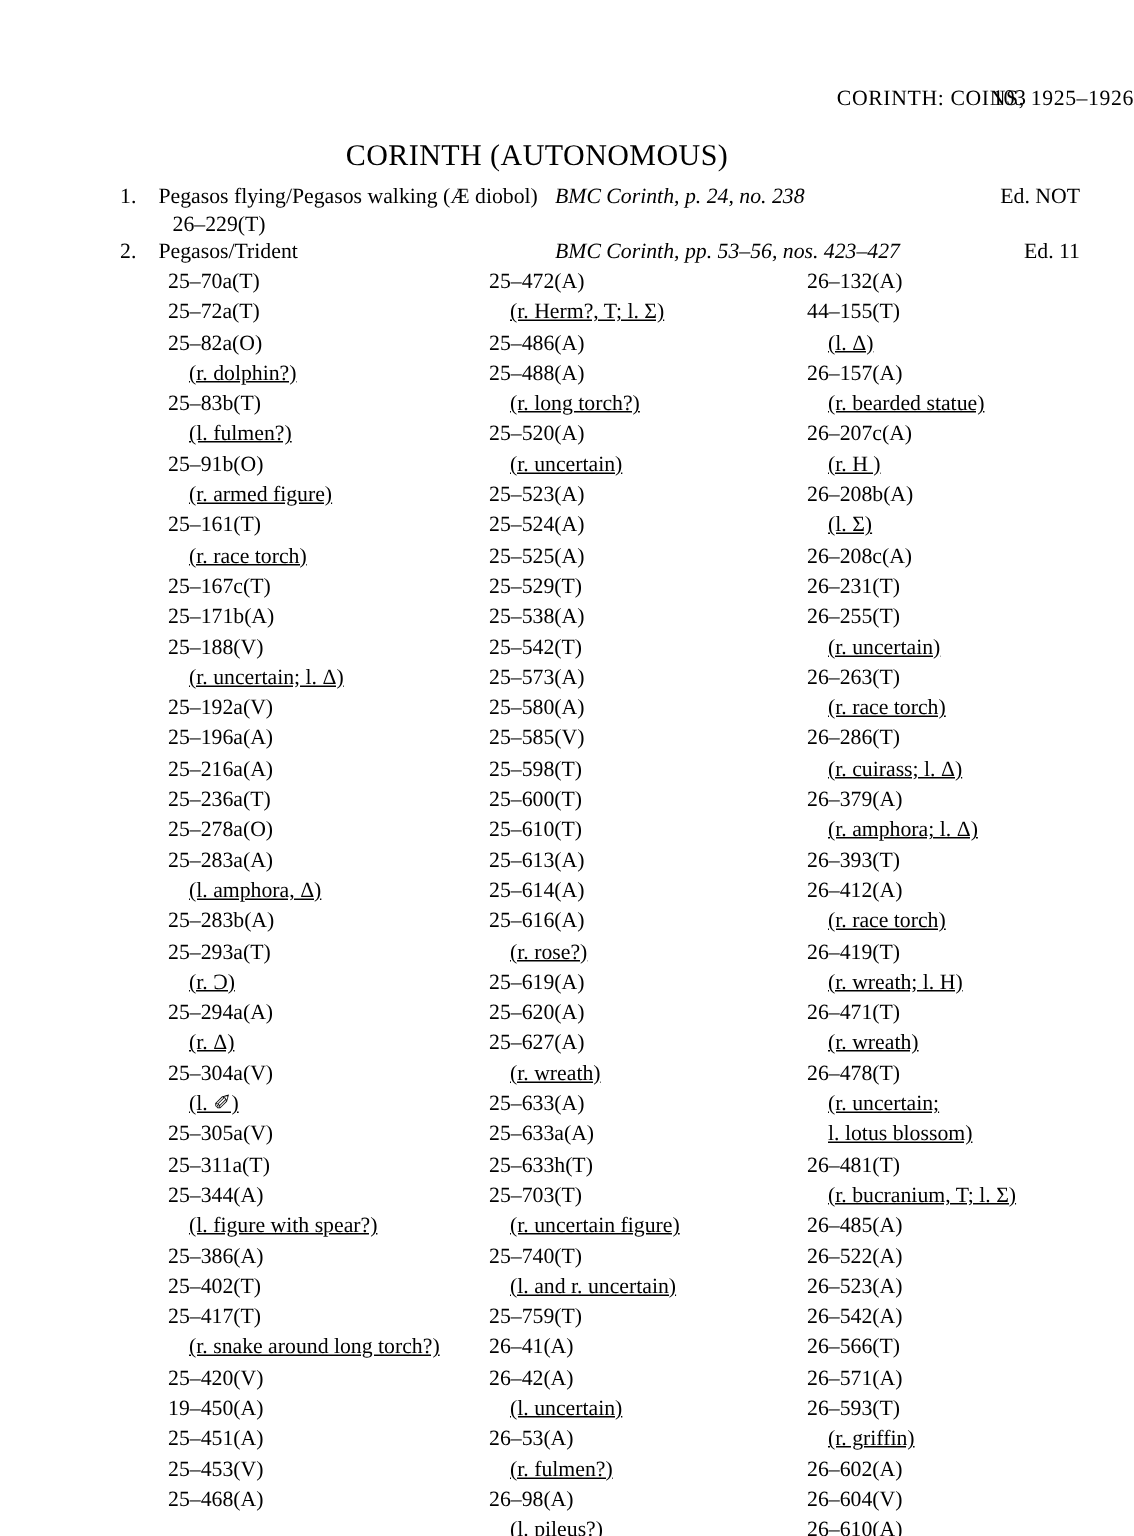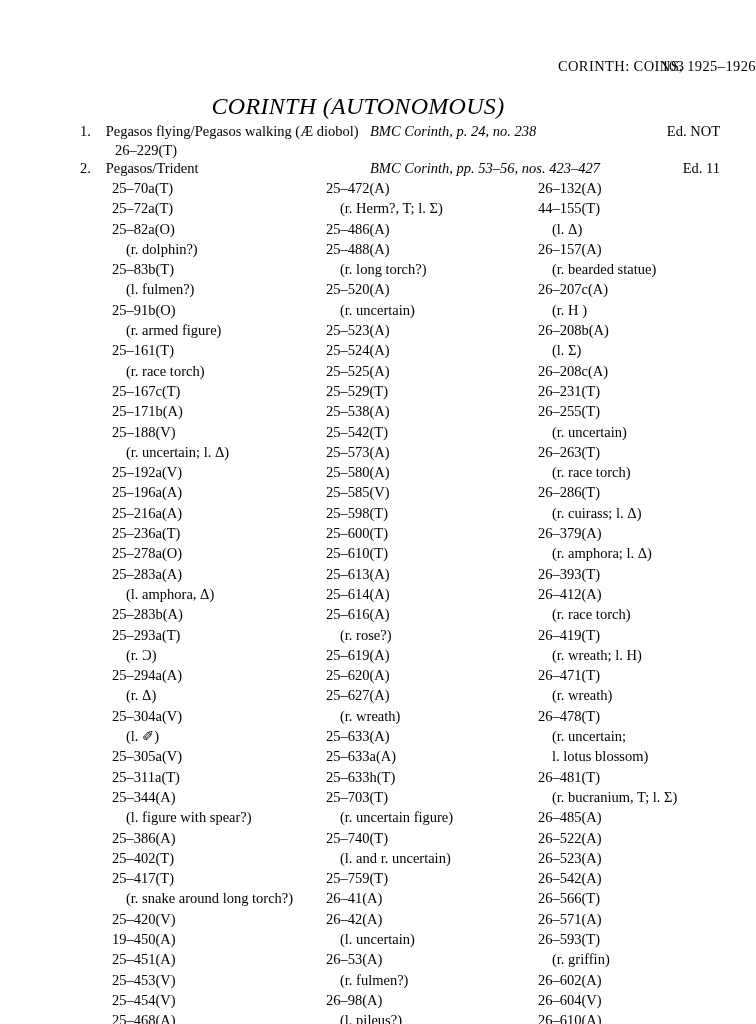--- a/index.html
+++ b/index.html
@@ -37,23 +37,22 @@
     right: 72px;
     font-size: 15px;
     text-align: right;
   }
   .doc-title {
     position: absolute;
     top: 93px;
     left: 0;
     width: 716px;
     text-align: center;
-    font-size: 24px;
+    font-size: 20px;
     letter-spacing: 0.3px;
-    font-style: italic;
   }
   .entry {
     position: absolute;
     font-size: 14.5px;
     line-height: 1.0;
   }
   .entry-1 {
     top: 124px;
     left: 80px;
     width: 640px;
@@ -114,20 +113,21 @@
     margin: 0;
     padding: 0;
   }
   .col li {
     height: 20.3px;
     line-height: 20.3px;
     white-space: nowrap;
   }
   .col li.indent {
     padding-left: 14px;
+    text-decoration: underline;
   }
 </style>
 </head>
 <body>
 
 <div class="page">
 
   <div class="running-head">CORINTH: COINS, 1925–1926</div>
   <div class="folio">103</div>
 
@@ -188,21 +188,20 @@
           <li>25–344(A)</li>
           <li class="indent">(l. figure with spear?)</li>
           <li>25–386(A)</li>
           <li>25–402(T)</li>
           <li>25–417(T)</li>
           <li class="indent">(r. snake around long torch?)</li>
           <li>25–420(V)</li>
           <li>19–450(A)</li>
           <li>25–451(A)</li>
           <li>25–453(V)</li>
-          <li>25–454(V)</li>
           <li>25–468(A)</li>
         </ul>
     </div>
     <div class="col col-2">
       <ul>
           <li>25–472(A)</li>
           <li class="indent">(r. Herm?, T; l. Σ)</li>
           <li>25–486(A)</li>
           <li>25–488(A)</li>
           <li class="indent">(r. long torch?)</li>

